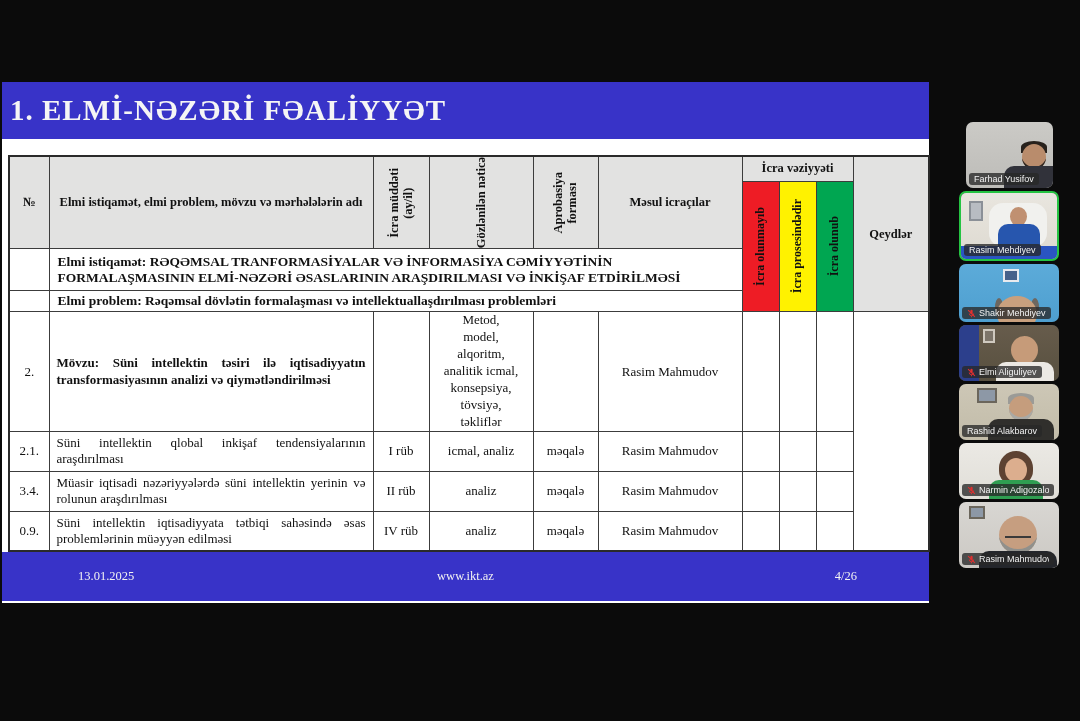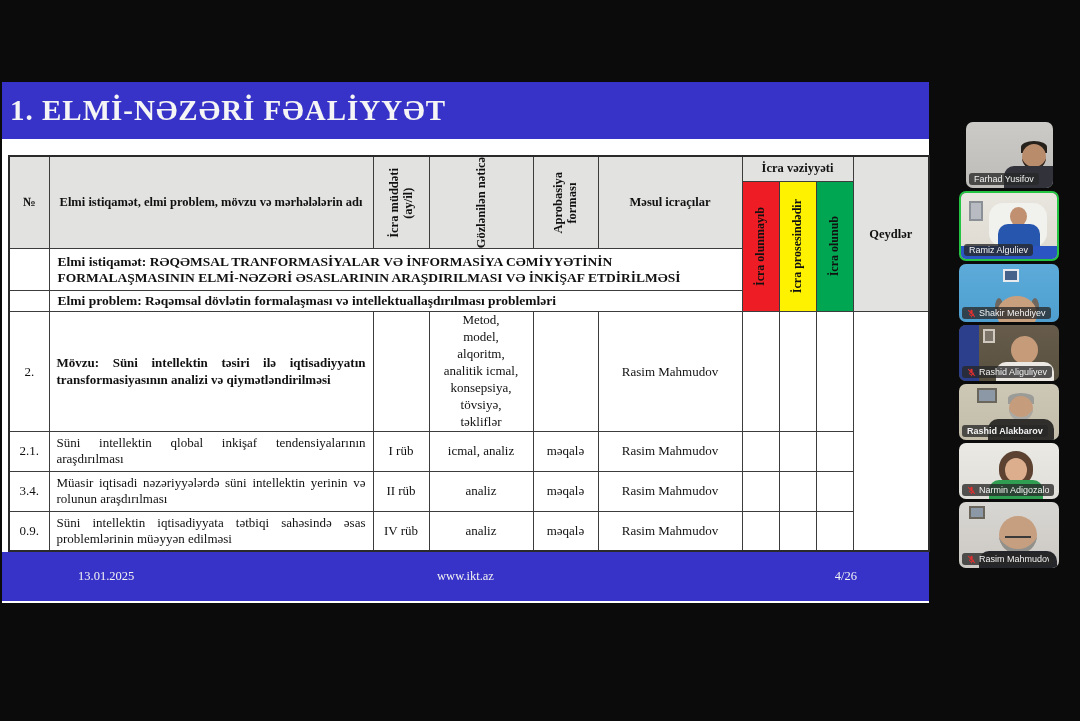--- a/index.html
+++ b/index.html
@@ -41,21 +41,21 @@
   .st-yellow { background:#fff200; }
   .st-green  { background:#00a651; }
   .st-col .rot { font-weight:bold; font-size:12px; }
 
   
   .participants { position:absolute; left:959px; top:122px; width:100px;
     display:flex; flex-direction:column; gap:3px; font-family:"Liberation Sans", sans-serif; }
   .tile { position:relative; border-radius:7px; overflow:hidden; background:#333; }
   .tile.t1 { height:66px; margin:0 6px 0 7px; }
   .tile.t2 { height:70px; border:2px solid #25c342; }
-  .tile.t3 { height:58px; } .tile.t4 { height:56px; } .tile.t5 { height:56px;font-weight:bold; }
+  .tile.t3 { height:58px; } .tile.t4 { height:56px; } .tile.t5 { height:56px; }
   .tile.t6 { height:56px; } .tile.t7 { height:66px; }
   .scene { position:absolute; inset:0; }
   .name-label { position:absolute; left:3px; bottom:3px; display:flex; align-items:center; gap:3px;
     background:rgba(40,40,40,.78); border-radius:3px; padding:1px 5px; max-width:92%; }
   .name-label span { color:#f2f2f2; font-size:9px; white-space:nowrap; overflow:hidden; }
   .mic-muted { flex:0 0 auto; }
 
   .head { position:absolute; border-radius:50%; }
   .torso { position:absolute; border-radius:10px 10px 0 0; }
   .frame { position:absolute; background:#9aa4b0; border:2px solid #d8dde2; }
@@ -243,21 +243,21 @@
 
     <div class="tile t2">
       <div class="scene s2">
         <div class="frame"></div>
           <div class="chair"></div>
           <div class="head"></div>
           <div class="torso"></div>
           <div class="desk"></div>
       </div>
       <div class="name-label">
-        <span>Ramiz Alguliev</span>
+        <span>Rasim Mehdiyev</span>
       </div>
     </div>
 
     <div class="tile t3">
       <div class="scene s3">
         <div class="frame"></div>
           <div class="hair3"></div>
           <div class="hair3b"></div>
           <div class="head"></div>
       </div>
@@ -277,21 +277,21 @@
           <div class="frame"></div>
           <div class="head"></div>
           <div class="torso"></div>
       </div>
       <div class="name-label">
         <svg class="mic-muted" width="9" height="9" viewBox="0 0 12 12">
           <rect x="4.5" y="1" width="3" height="6" rx="1.5" fill="#e03030"></rect>
           <path d="M3 6 a3 3 0 0 0 6 0 M6 9 v2" stroke="#e03030" stroke-width="1.2" fill="none"></path>
           <line x1="1.5" y1="1.5" x2="10.5" y2="10.5" stroke="#e03030" stroke-width="1.4"></line>
         </svg>
-        <span>Rashid Aliguliyev</span>
+        <span>Elmi Aliguliyev</span>
       </div>
     </div>
 
     <div class="tile t5">
       <div class="scene s5">
         <div class="frame"></div>
           <div class="hair5"></div>
           <div class="head"></div>
           <div class="torso"></div>
       </div>

